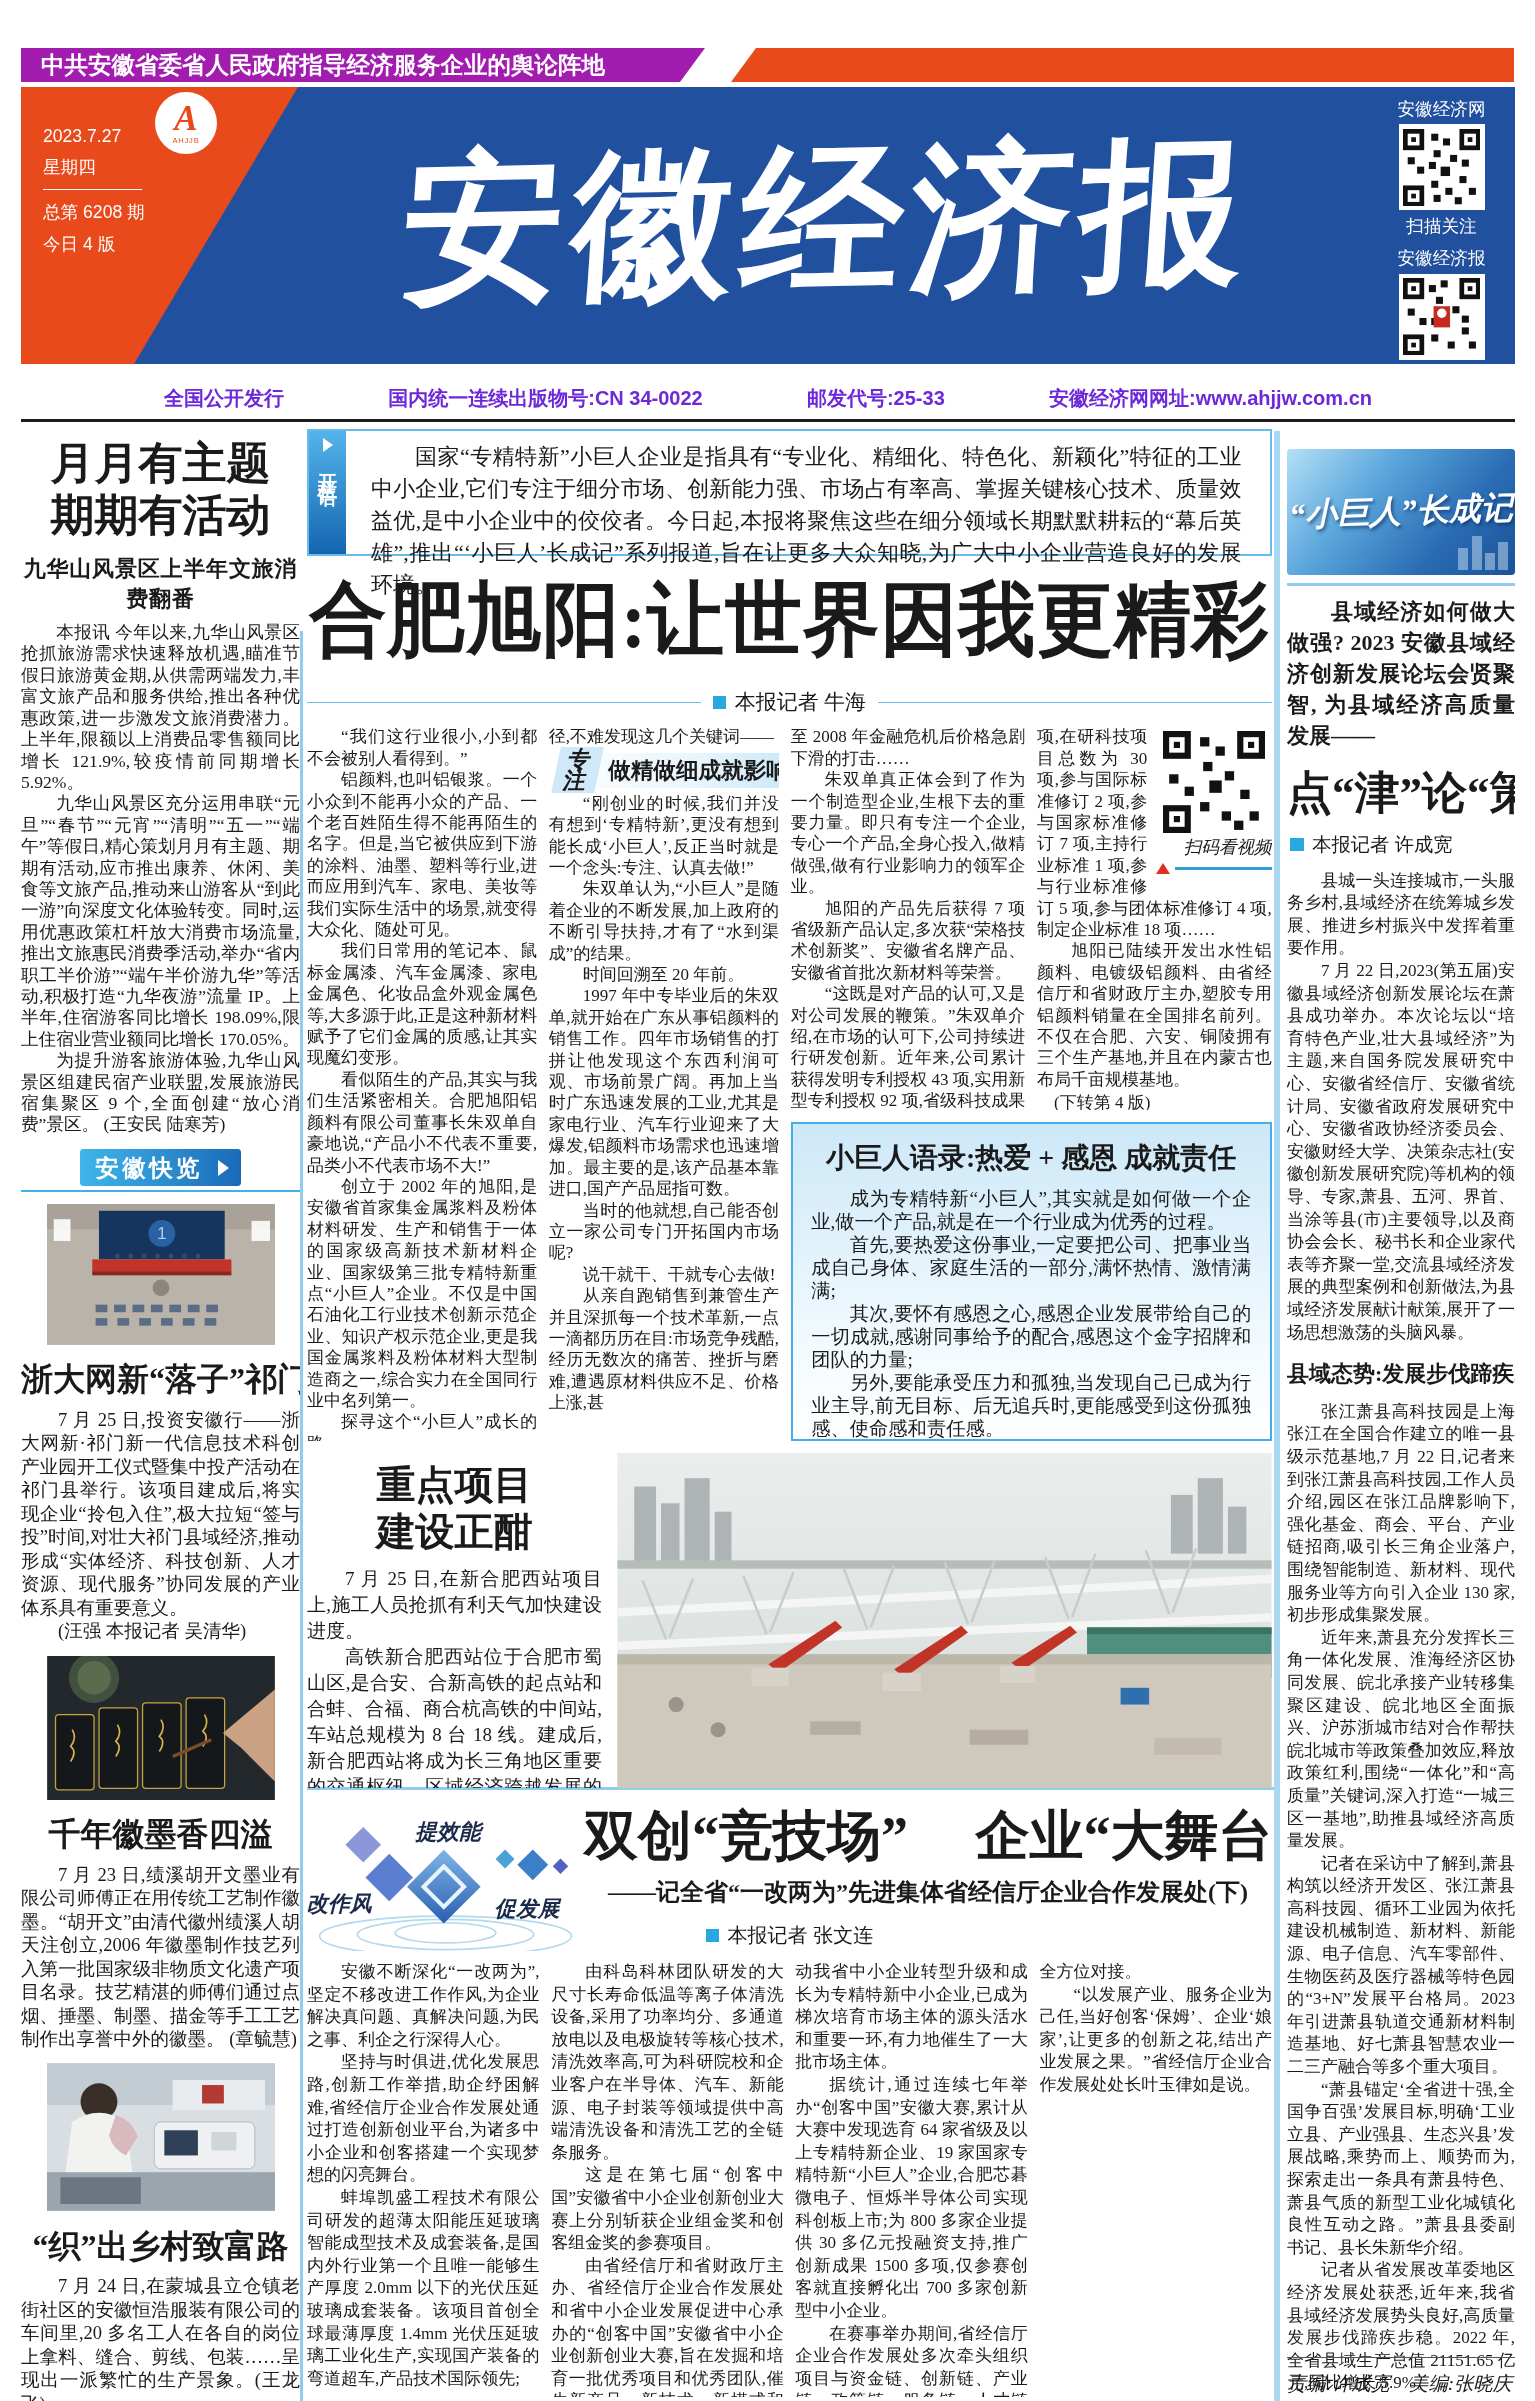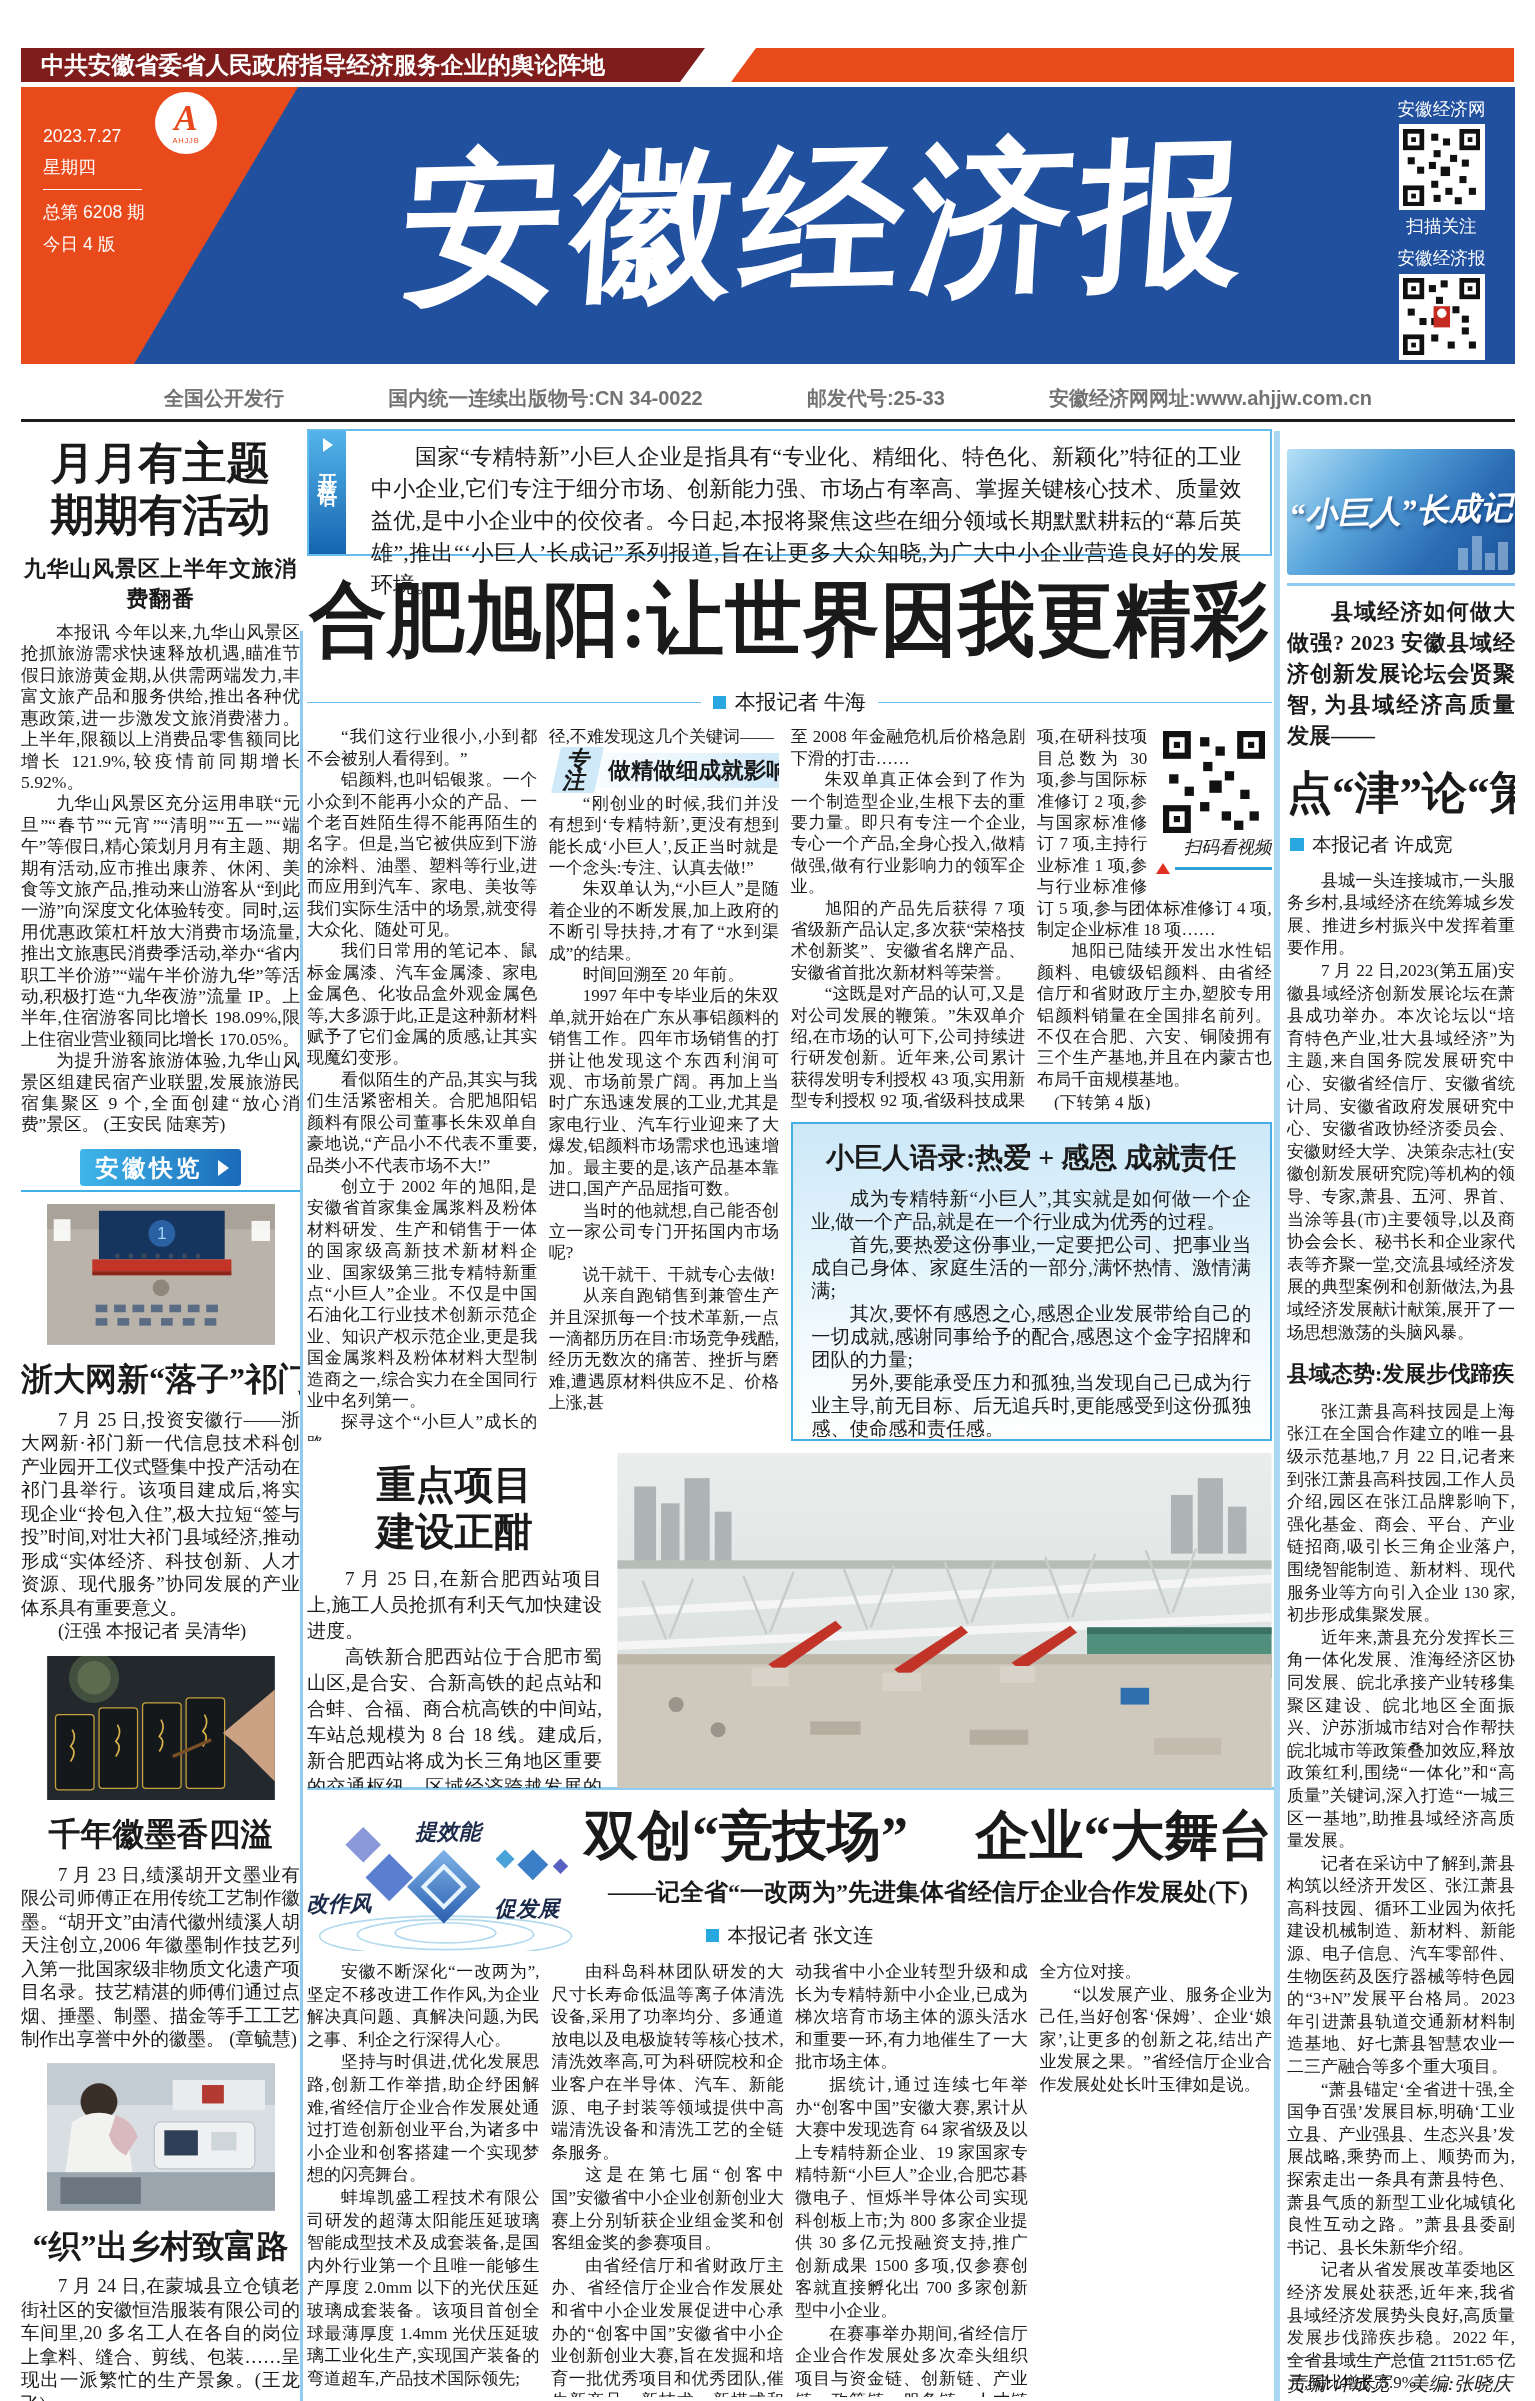--- a/index.html
+++ b/index.html
@@ -1,19 +1,19 @@
 <!DOCTYPE html>
 <html style="font-size:13.4px"><head>
 <meta charset="utf-8">
 <style>
   html,body{margin:0;padding:0;background:#fff;}
   .page{position:relative;width:1536px;height:2401px;background:#fff;overflow:hidden;
         font-family:"Liberation Serif","DejaVu Serif",serif;color:#1a1a1a;}
   
-  .slogan-left{position:absolute;left:21px;top:48px;width:684px;height:34px;background:#7f1d1d;
+  .slogan-left{position:absolute;left:21px;top:48px;width:684px;height:34px;background:#a21caf;
     clip-path:polygon(0 0,100% 0,calc(100% - 25px) 100%,0 100%);
     color:#fff;font-family:"Liberation Sans","DejaVu Sans",sans-serif;font-weight:bold;
     font-size:23.5px;line-height:34px;padding-left:20px;box-sizing:border-box;white-space:nowrap;}
   .slogan-right{position:absolute;left:731px;top:48px;width:783px;height:34px;background:#e84a1c;
     clip-path:polygon(25px 0,100% 0,100% 100%,0 100%);}
   
   .masthead{position:absolute;left:21px;top:87px;width:1494px;height:277px;background:#21509f;}
   .wedge{position:absolute;inset:0;background:#e84a1c;clip-path:polygon(0 0,277px 0,113px 100%,0 100%);}
   .logo{position:absolute;left:134px;top:5px;width:62px;height:62px;border-radius:50%;background:#fff;
         display:flex;flex-direction:column;align-items:center;justify-content:center;}
@@ -27,21 +27,21 @@
          font-weight:900;font-size:161px;line-height:260px;text-align:center;letter-spacing:8.4px;
          transform:skewX(-5deg) rotate(-1.2deg);white-space:nowrap;}
   .qr-col{position:absolute;right:10px;top:6.7px;width:127px;text-align:center;color:#fff;
           font-family:"Liberation Sans",sans-serif;font-size:17.6px;}
   .qr-col .lbl{margin:3.4px 0 3.4px 0;}
   .qrbox{width:86px;height:86px;background:#fff;margin:1.7px auto 3.4px auto;padding:4.2px;box-sizing:border-box;}
   .qrbox svg{width:100%;height:100%;display:block;}
   
   .publine{position:absolute;left:21px;top:381px;width:1494px;height:35px;display:flex;
     justify-content:space-between;align-items:center;padding:0 143px;box-sizing:border-box;
-    font-family:"Liberation Sans","DejaVu Sans",sans-serif;font-weight:bold;font-size:20px;color:#737373;}
+    font-family:"Liberation Sans","DejaVu Sans",sans-serif;font-weight:bold;font-size:20px;color:#6d28d9;}
   .black-rule{position:absolute;left:21px;top:419px;width:1494px;height:3.4px;background:#1c1c1c;}
   
   .v-rule-left{position:absolute;left:300px;top:631px;width:2.5px;height:1771px;background:#8ecdf0;}
   .v-rule-right{position:absolute;left:1274px;top:431px;width:5.9px;height:1970px;background:#a8d8f2;}
   .h-rule-mid{position:absolute;left:307px;top:1787px;width:967px;height:2.5px;background:#8ecdf0;}
   
   .para{margin:0;text-indent:2em;text-align:justify;}
   .para.cont{text-indent:0;}
   
   .left-col{position:absolute;left:21px;top:433px;width:279px;height:1969px;overflow:hidden;}

